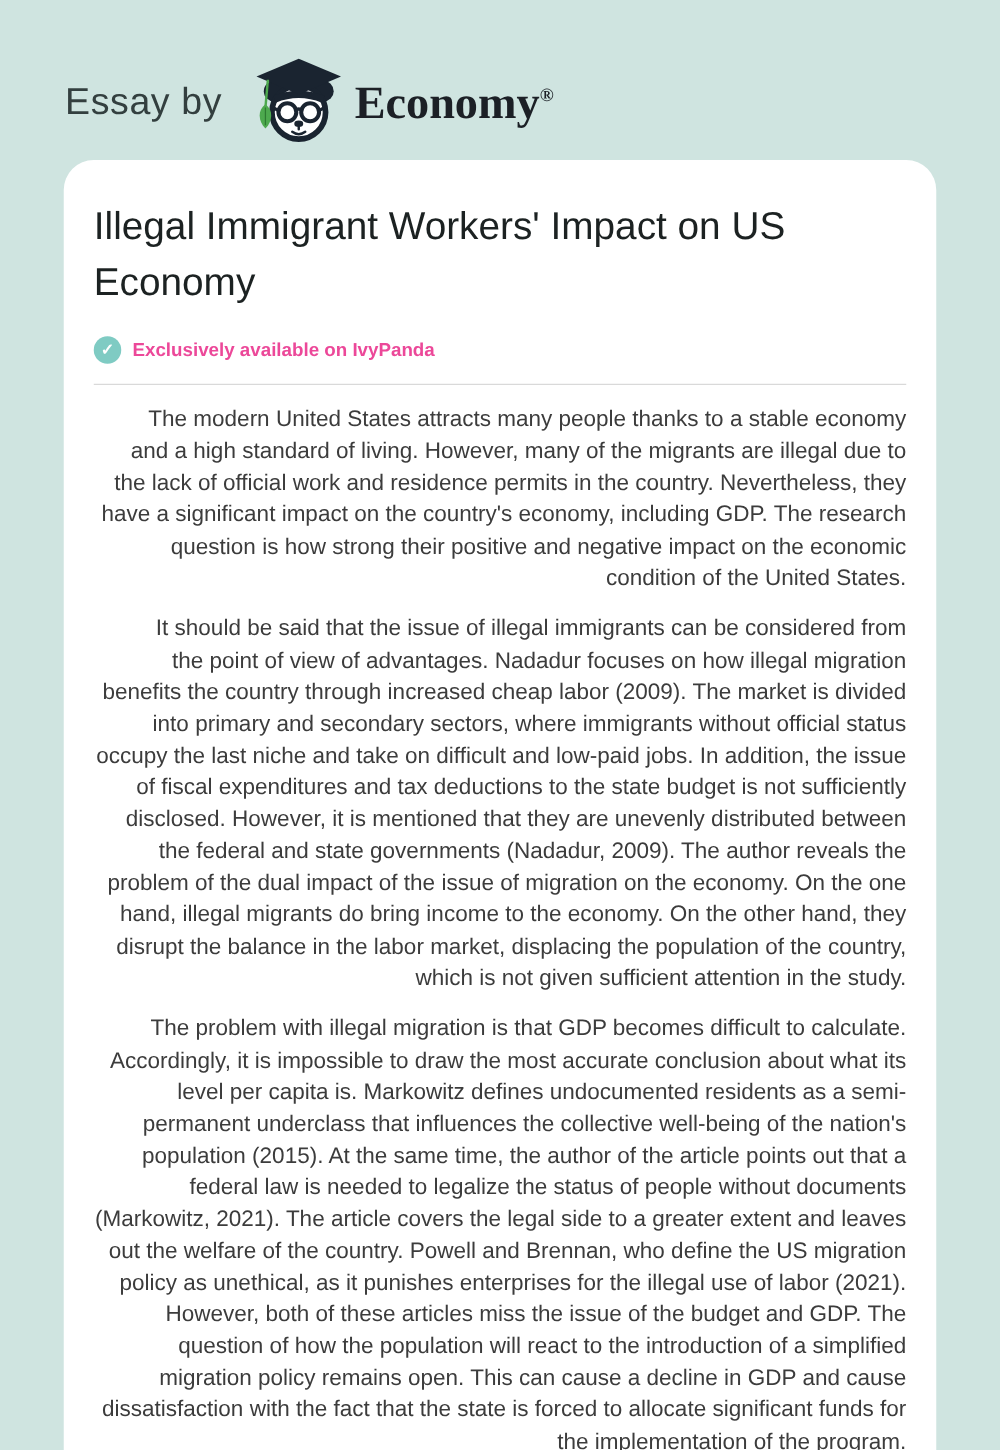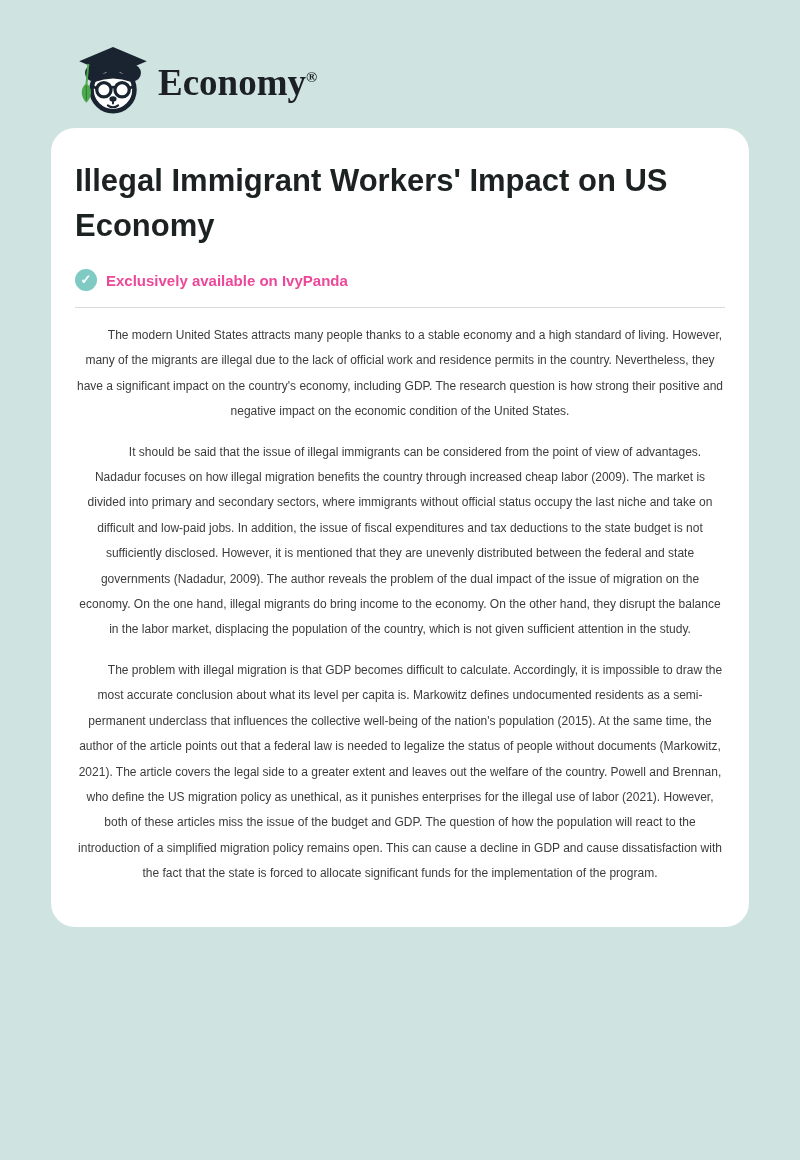--- a/index.html
+++ b/index.html
@@ -52,21 +52,21 @@
   .essay-card {
     width: 698px;
     margin: 0 auto;
     background: #ffffff;
     border-radius: 24px;
     padding: 30px 24px 40px 24px;
   }
   .page-title {
     font-size: 31px;
     line-height: 45px;
-    font-weight: 700;
+    font-weight: 400;
     color: #1c2222;
     margin: 0 0 21px 0;
   }
   .availability {
     display: flex;
     align-items: center;
     margin: 0 0 16px 0;
   }
   .check-circle {
     width: 22px;
@@ -85,33 +85,34 @@
     font-size: 15px;
     font-weight: 700;
     color: #ec4899;
   }
   .divider {
     border: none;
     border-top: 1px solid #d9d9d9;
     margin: 0 0 15px 0;
   }
   .essay-body p {
-    font-size: 12px;
+    font-size: 18px;
     line-height: 25.4px;
     color: #3c3c3c;
     margin: 0 0 15px 0;
     text-indent: 30px;
-    text-align: center;
+    text-align: right;
   }
   .essay-body p:last-child { margin-bottom: 0; }
 </style>
 </head>
 <body>
 
 <header class="page-header">
+  <span class="essay-by">Essay by</span>
   <span class="brand">
     <span class="panda-icon-wrap">
       <svg viewBox="0 0 120 120" width="78" height="84" aria-hidden="true">
 
         <circle cx="30" cy="46" r="13" fill="#1a2430"></circle>
         <circle cx="90" cy="46" r="13" fill="#1a2430"></circle>
 
         <circle cx="60" cy="72" r="33" fill="#ffffff" stroke="#1a2430" stroke-width="7"></circle>
 
         <path d="M30,56 Q60,44 90,56" stroke="#1a2430" stroke-width="9" fill="none"></path>

